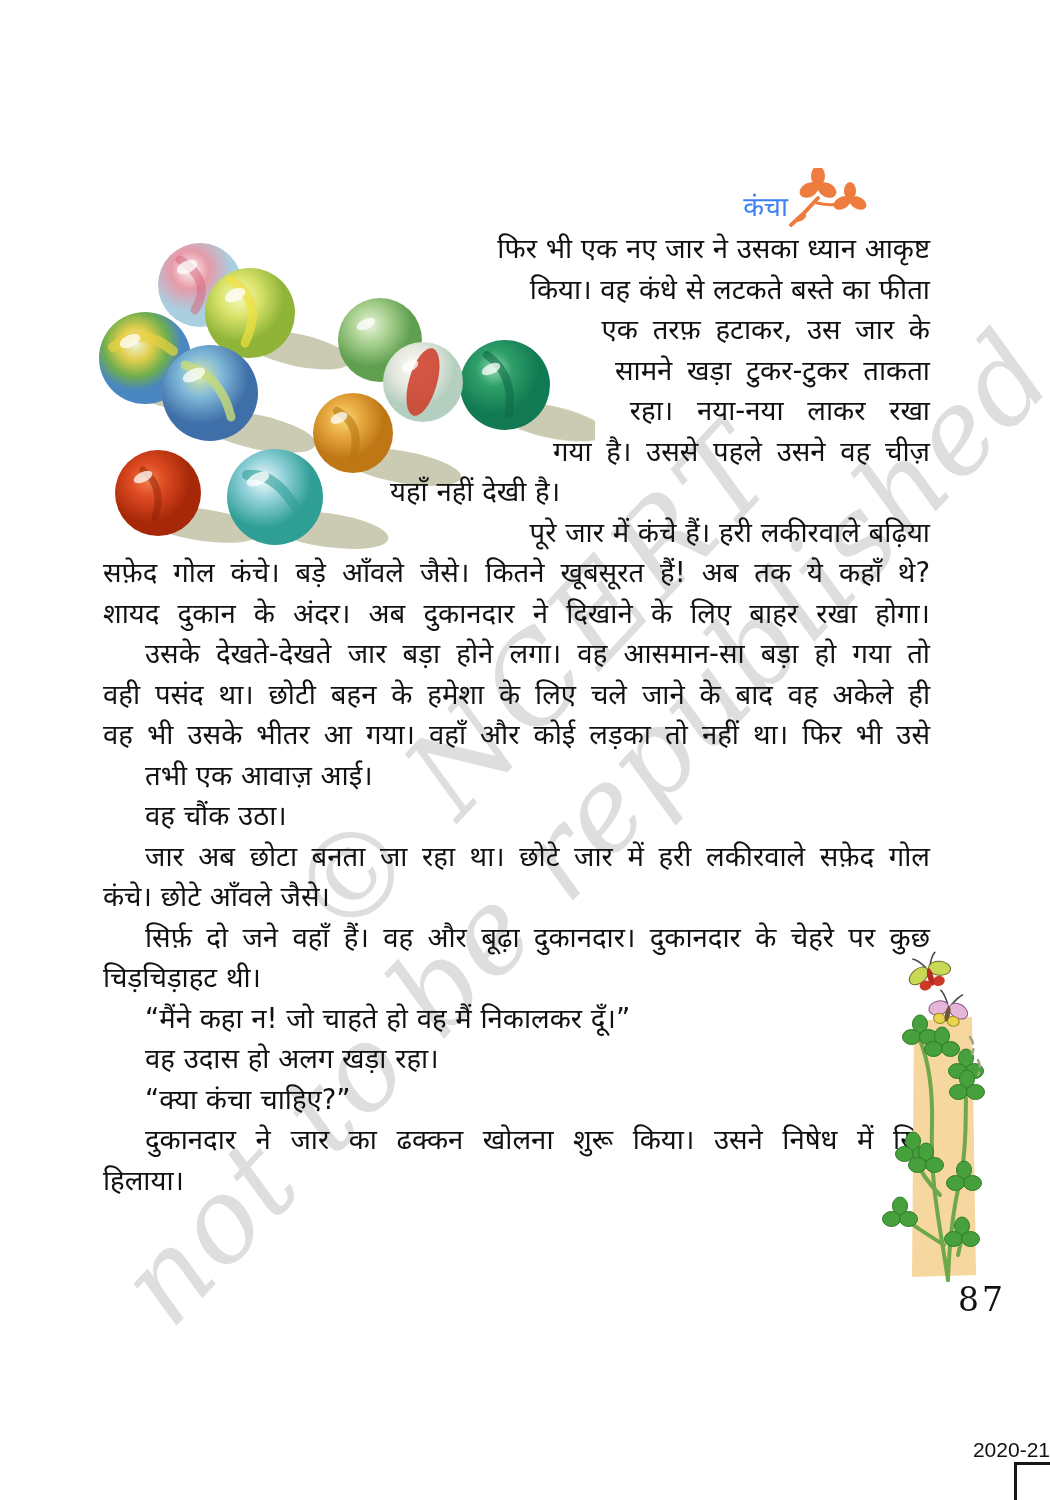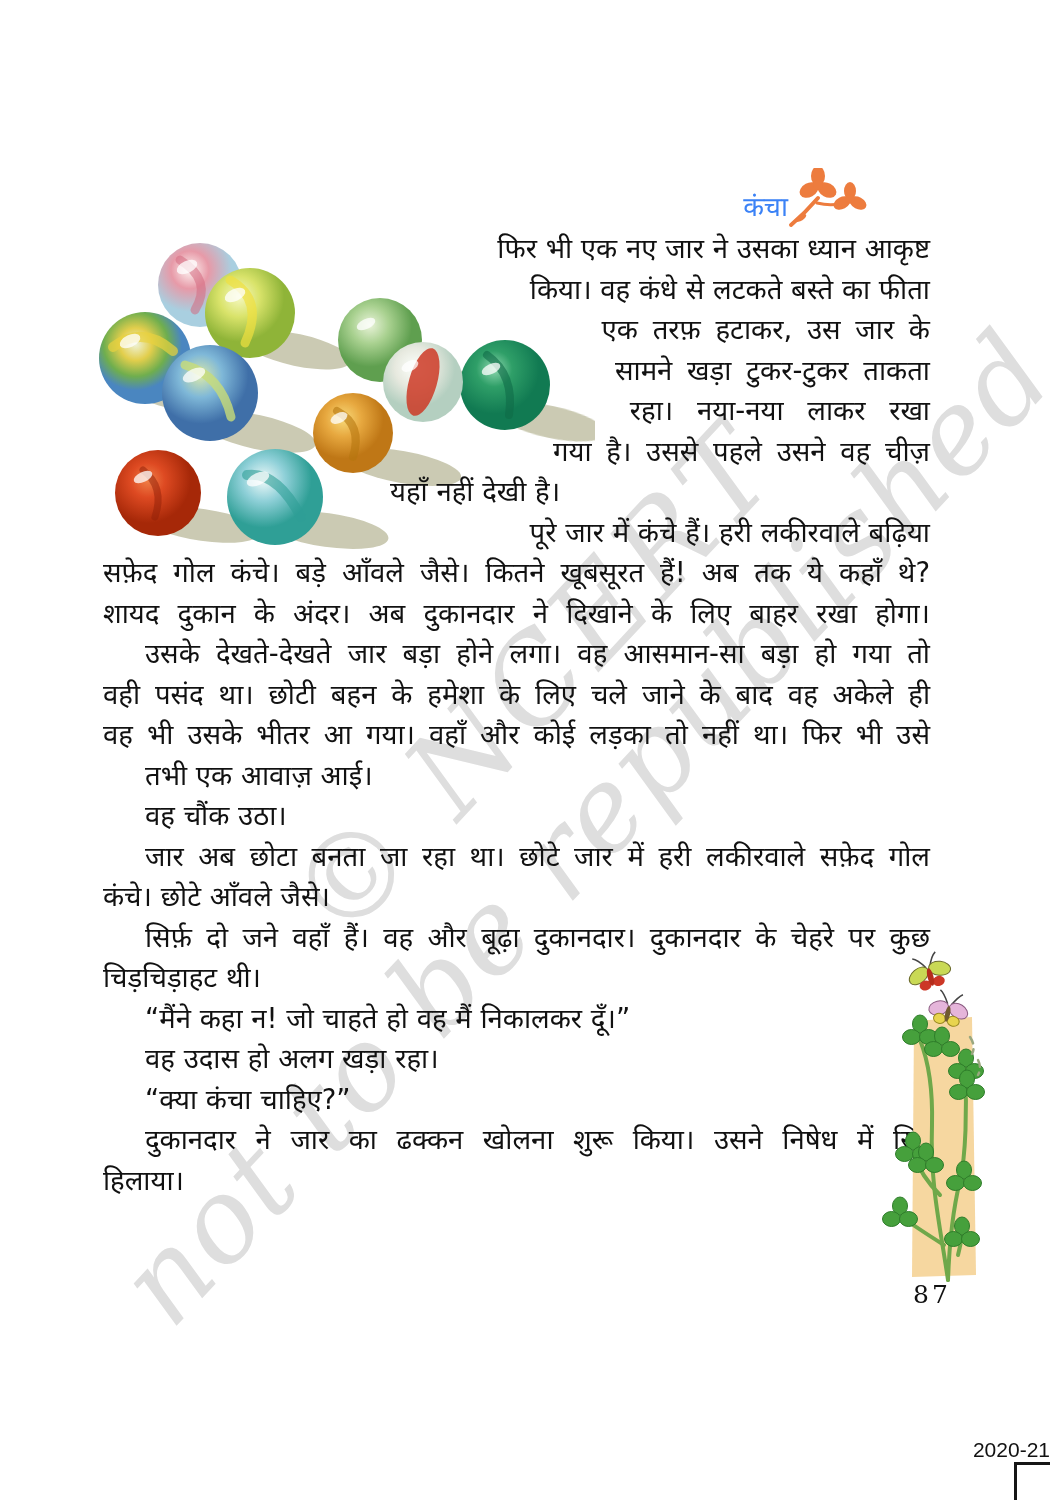--- a/index.html
+++ b/index.html
@@ -44,22 +44,22 @@
   .ln.r{text-align:right;}
   .ln.ind{text-indent:42px;}
   .ln.sh{padding-left:287px;}
   .ln.ws6{word-spacing:6px;}
   .ln.ws16{word-spacing:15px;}
   
   #marbles{position:absolute;left:95px;top:225px;z-index:2;}
   #clover{position:absolute;left:870px;top:945px;z-index:2;}
   
   #page-number{
-    position:absolute;left:913px;top:1280px;
-    font-family:"DejaVu Serif", serif;font-size:25px;letter-spacing:3px;z-index:3;
+    position:absolute;left:958px;top:1280px;
+    font-family:"DejaVu Serif", serif;font-size:33px;letter-spacing:3px;z-index:3;
   }
   #footer-year{
     position:absolute;left:0;top:1438px;width:1050px;
     text-align:right;font-size:21px;z-index:3;
     font-family:"Liberation Sans","DejaVu Sans",sans-serif;
   }
   #corner-mark{
     position:absolute;left:1014px;top:1462px;width:36px;height:38px;
     border-left:3px solid #161616;border-top:3px solid #161616;z-index:3;
   }

